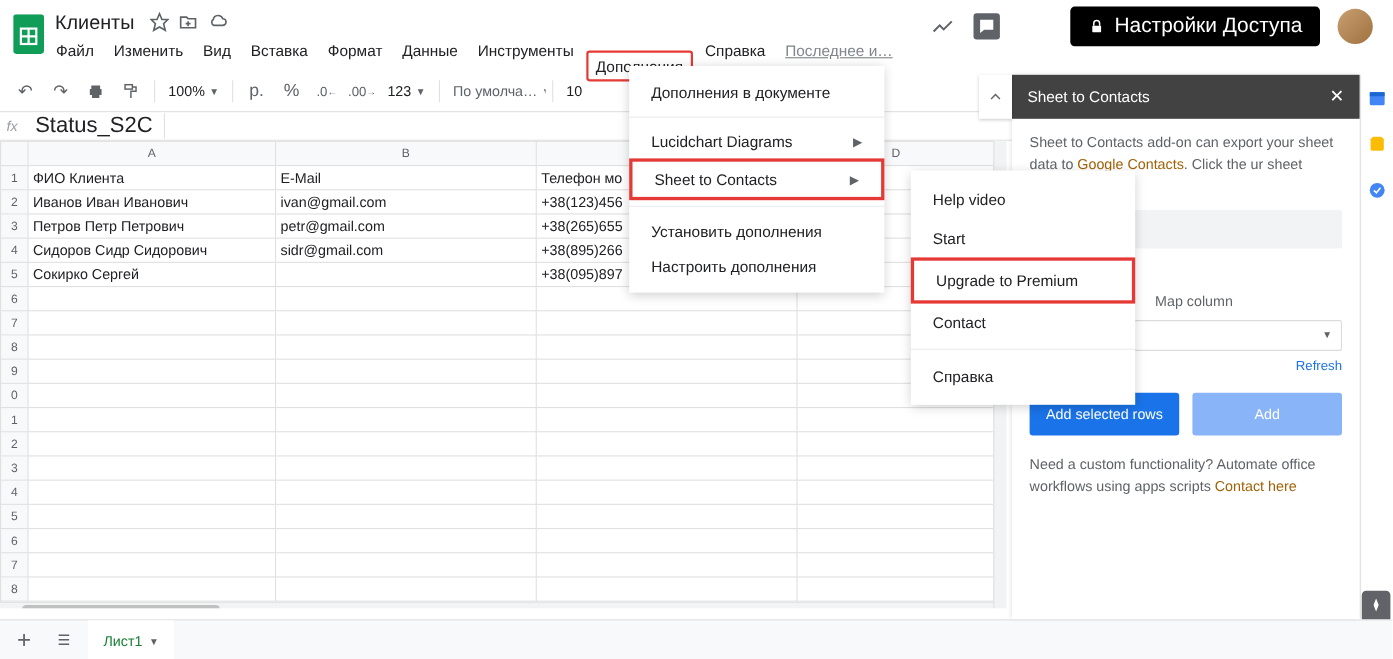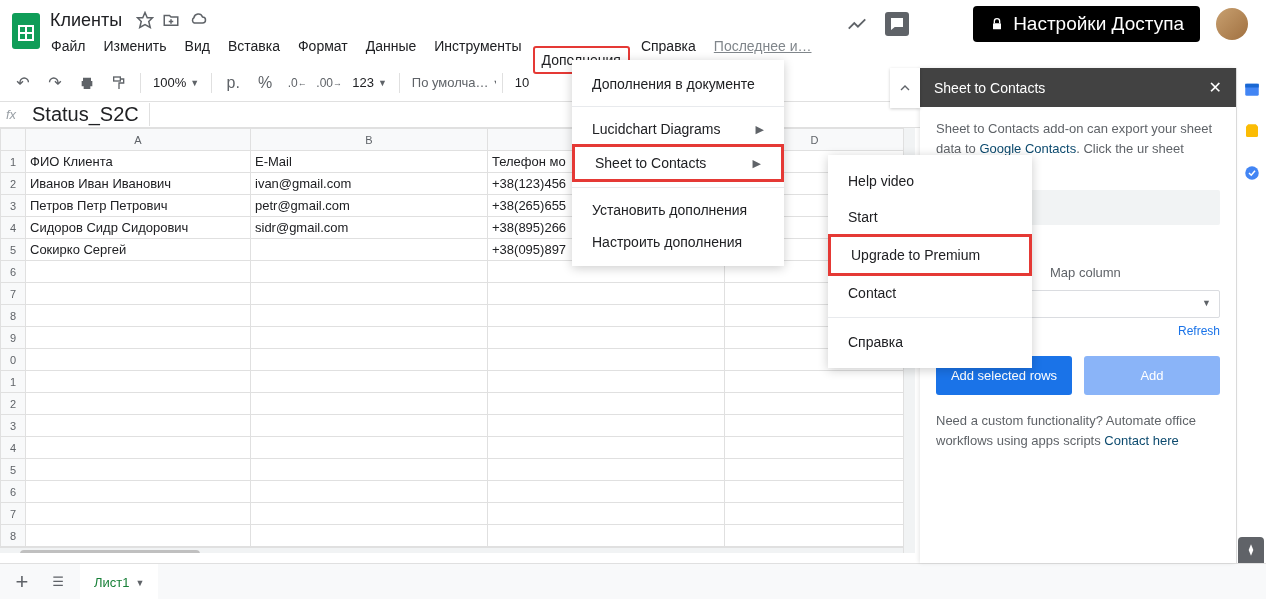--- a/index.html
+++ b/index.html
@@ -36,34 +36,34 @@
   .col-a { width:225px; }
   .col-b { width:237px; }
   .col-c { width:237px; }
   .col-d { width:180px; }
   .hscroll { height:12px; background:#f1f3f4; border-top:1px solid #e0e0e0; position:relative; width:903px; }
   .hscroll-thumb { position:absolute; left:20px; top:2px; width:180px; height:8px; background:#c0c0c0; border-radius:4px; }
   .vscroll { width:12px; background:#f1f3f4; border-left:1px solid #e0e0e0; height:100%; }
   .sheet-tabs { position:absolute; bottom:0; left:0; right:0; height:36px; border-top:1px solid #e0e0e0; background:#f8f9fa; display:flex; align-items:center; padding:0 8px; gap:8px; }
   .tab-btn-icon { width:28px; height:28px; display:flex; align-items:center; justify-content:center; color:#5f6368; cursor:pointer; }
   .sheet-tab { background:#fff; padding:0 14px; height:36px; display:flex; align-items:center; gap:6px; color:#188038; font-weight:500; font-size:13px; border-top:2px solid transparent; cursor:pointer; }
-  .dropdown-menu { position:absolute; top:60px; left:572px; width:212px; background:#fff; box-shadow:0 2px 10px rgba(0,0,0,.2); padding:8px 0; z-index:10; font-size:14px; }
+  .dropdown-menu { position:absolute; top:60px; left:572px; width:232px; background:#fff; box-shadow:0 2px 10px rgba(0,0,0,.2); padding:8px 0; z-index:10; font-size:14px; }
   .dd-item { padding:8px 20px; cursor:pointer; display:flex; align-items:center; justify-content:space-between; }
   .dd-sep { height:1px; background:#e8eaed; margin:6px 0; }
   .dd-item.hl { border:3px solid #e53935; margin:-1px 0; }
   .dd-arrow { color:#5f6368; font-size:11px; }
   .submenu { position:absolute; top:155px; left:828px; width:204px; background:#fff; box-shadow:0 2px 10px rgba(0,0,0,.2); padding:8px 0; z-index:11; font-size:14px; }
   .sub-item { padding:10px 20px; cursor:pointer; }
   .sub-item.hl { border:3px solid #e53935; margin:-1px 0; }
   .sub-sep { height:1px; background:#e8eaed; margin:6px 0; }
   .side-panel { position:absolute; top:68px; right:30px; width:316px; height:495px; background:#fff; box-shadow:-1px 0 4px rgba(0,0,0,.1); z-index:5; display:flex; flex-direction:column; }
   .side-header { background:#424242; color:#fff; padding:10px 14px; font-size:14px; display:flex; align-items:center; justify-content:space-between; }
   .side-close { color:#fff; cursor:pointer; font-size:16px; }
   .side-body { padding:12px 16px; font-size:13px; color:#5f6368; line-height:1.5; flex:1; overflow:hidden; }
-  .side-link { color:#0c4a6e; cursor:pointer; }
+  .side-link { color:#a16207; cursor:pointer; }
   .side-row-btn { background:#f1f3f4; padding:8px 12px; margin:12px 0; font-size:13px; color:#3c4043; cursor:pointer; text-align:left; border-radius:2px; }
   .side-subhead { font-weight:bold; color:#3c4043; margin:12px 0 6px 0; }
   .radio-row { display:flex; gap:20px; align-items:center; margin:4px 0; color:#5f6368;text-align:right; }
   .radio { width:14px; height:14px; border:2px solid #9aa0a6; border-radius:50%; display:inline-block; }
   .side-select { border:1px solid #dadce0; padding:6px 8px; margin-top:8px; display:flex; justify-content:space-between; align-items:center; cursor:pointer; border-radius:2px; color:#9aa0a6; }
   .refresh { text-align:right; color:#1a73e8; font-size:12px; margin-top:4px; cursor:pointer; }
   .side-btns { display:flex; gap:12px; margin:16px 0; }
   .pbtn { flex:1; padding:10px; text-align:center; color:#fff; font-size:13px; border-radius:3px; cursor:pointer; }
   .pbtn.primary { background:#1a73e8; }
   .pbtn.secondary { background:#8ab4f8; }

